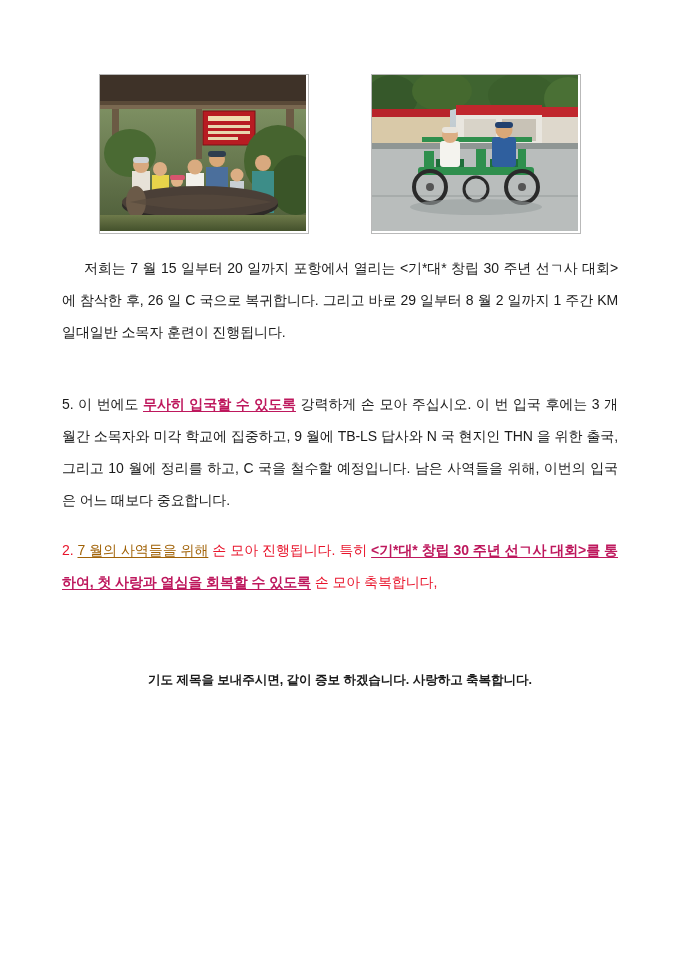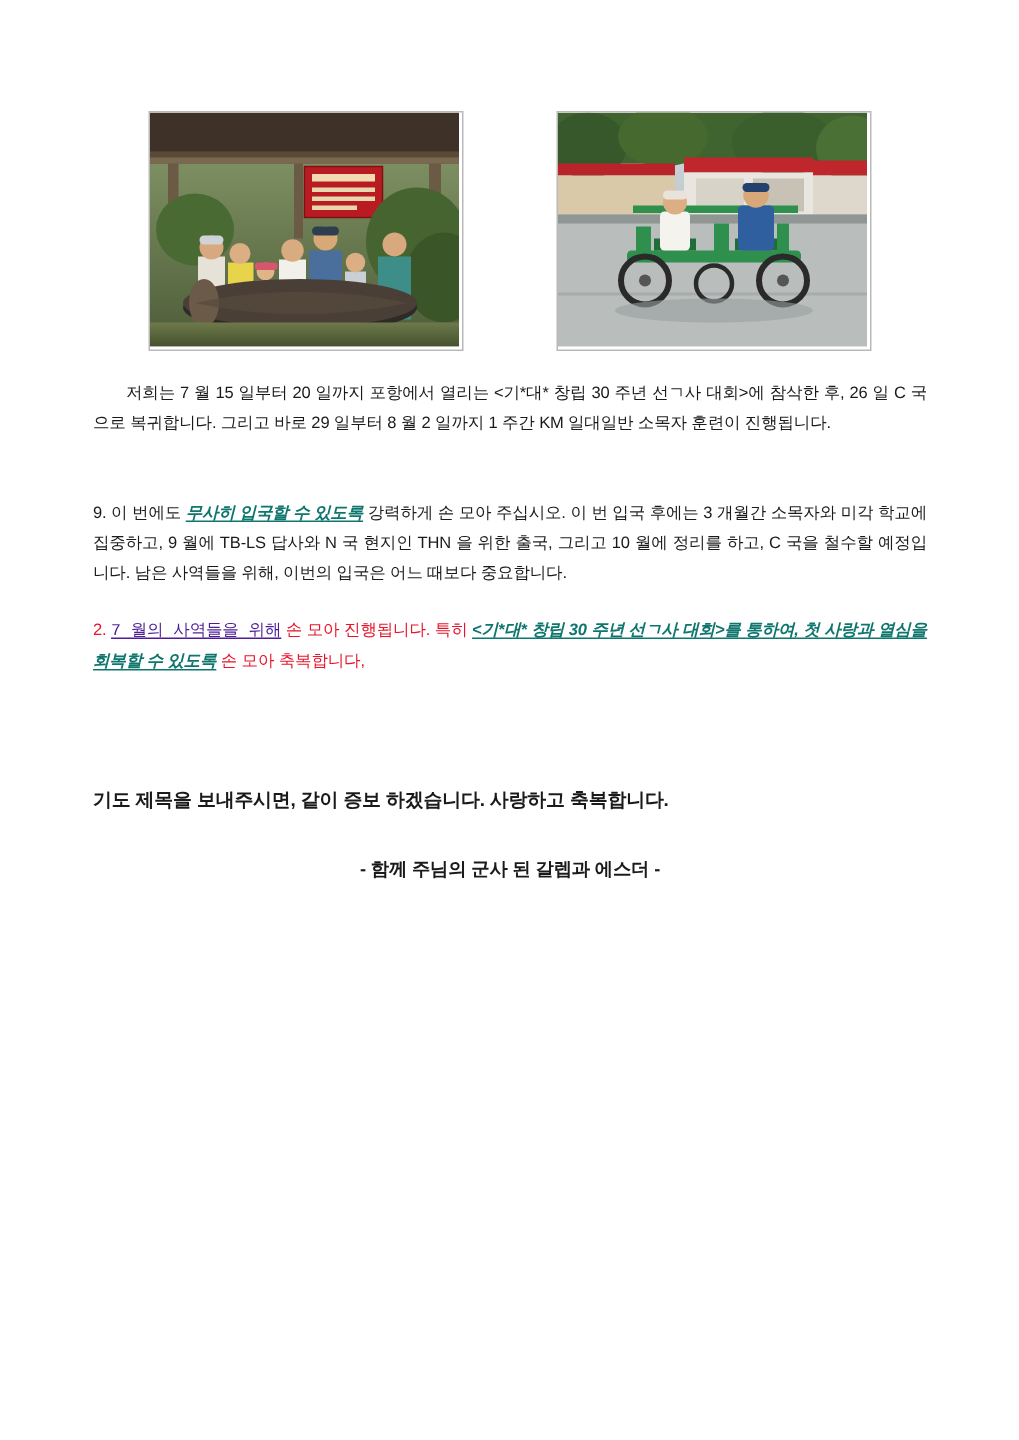--- a/index.html
+++ b/index.html
@@ -51,53 +51,51 @@
 
   
   .body-text {
     position: absolute;
     top: 252px;
     left: 62px;
     width: 556px;
   }
   p {
     margin: 0;
-    font-size: 11px;
-    line-height: 20px;
+    font-size: 14px;
+    line-height: 32px;
     color: #1a1a1a;
     text-align: justify;
     letter-spacing: -0.1px;
   }
   .para {
     margin-bottom: 0;
   }
   .indent { text-indent: 22px; }
   .gap-sm { height: 18px; }
   .gap-md { height: 22px; }
   .gap-lg { height: 26px; }
 
   .red { color: #e8142b; }
   .redline {
-    color: #4c1d95;
+    color: #a16207;
     text-decoration: underline;
     text-underline-offset: 2px;
-    font-family: Liberation Mono, monospace;
   }
   .redbold {
-    color: #0f766e;
+    color: #be185d;
     font-weight: bold;
     text-decoration: underline;
     text-underline-offset: 2px;
-    font-style: italic;
   }
 
   .list-item { margin: 0; }
 
   .center {
-    text-align: left;
+    text-align: center;
     font-weight: bold;
     font-size: 12.6px;
     line-height: 24px;
   }
   .center-sig {
     text-align: center;
     font-weight: bold;
     font-size: 12.2px;
     line-height: 24px;
   }
@@ -243,39 +241,36 @@
     <p class="para indent">
       <span>저희는 7 월 15 일부터 20 일까지 포항에서 열리는 &lt;기*대* 창립 30 주년 선ㄱ사 대회&gt;에 참삭한 후, 26 일 C 국으로 복귀합니다. 그리고 바로 29 일부터 8 월 2 일까지 1 주간 KM 일대일반 소목자 훈련이 진행됩니다.</span>
     </p>
 
     <div class="gap-md"></div>
 
 
     <div class="gap-sm"></div>
 
     <p class="para list-item">
-      <span> 9.  이 번에도 </span><span class="redbold">무사히 입국할 수 있도록</span><span> 강력하게 손 모아 주십시오. 이 번 입국 후에는 3 개월간 소목자와 미각 학교에 집중하고, 9 월에 TB-LS 답사와 N 국 현지인 THN 을 위한 출국, 그리고 10 월에 정리를 하고, C 국을 철수할 예정입니다. 남은 사역들을 위해, 이번의 입국은 어느 때보다 중요합니다.</span>
+      <span> 5.  이 번에도 </span><span class="redbold">무사히 입국할 수 있도록</span><span> 강력하게 손 모아 주십시오. 이 번 입국 후에는 3 개월간 소목자와 미각 학교에 집중하고, 9 월에 TB-LS 답사와 N 국 현지인 THN 을 위한 출국, 그리고 10 월에 정리를 하고, C 국을 철수할 예정입니다. 남은 사역들을 위해, 이번의 입국은 어느 때보다 중요합니다.</span>
     </p>
 
     <div class="gap-sm"></div>
 
     <p class="para list-item">
       <span class="red">2. </span><span class="redline">7 월의 사역들을 위해</span><span class="red"> 손 모아 진행됩니다. 특히 </span><span class="redbold">&lt;기*대* 창립 30 주년 선ㄱ사 대회&gt;를 통하여, 첫 사랑과 열심을 회복할 수 있도록</span><span class="red"> 손 모아 축복합니다,</span>
     </p>
 
     <div class="gap-sm"></div>
 
 
     <div class="gap-lg"></div>
     <div class="gap-lg"></div>
 
     <p class="center">
       <span>기도 제목을 보내주시면, 같이 증보 하겠습니다. 사랑하고 축복합니다.</span>
     </p>
 
     <div class="gap-md"></div>
 
-    <p class="center-sig">
-      <span>- 함께 주님의 군사 된 갈렙과 에스더 -</span>
-    </p>
 
   </div>
 </div>
 
 </body></html>

